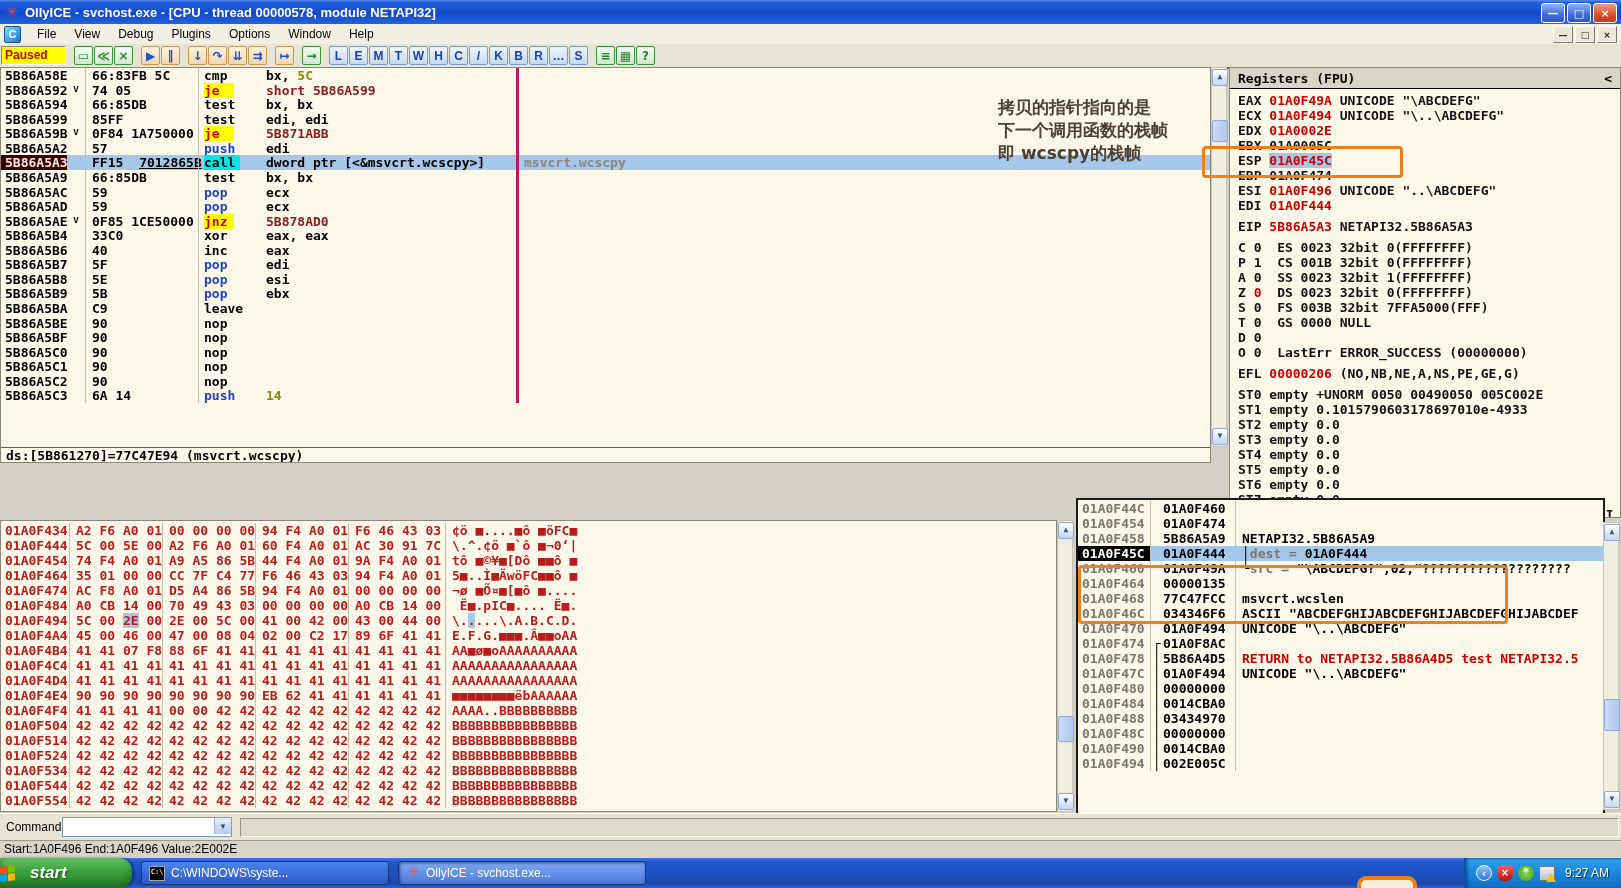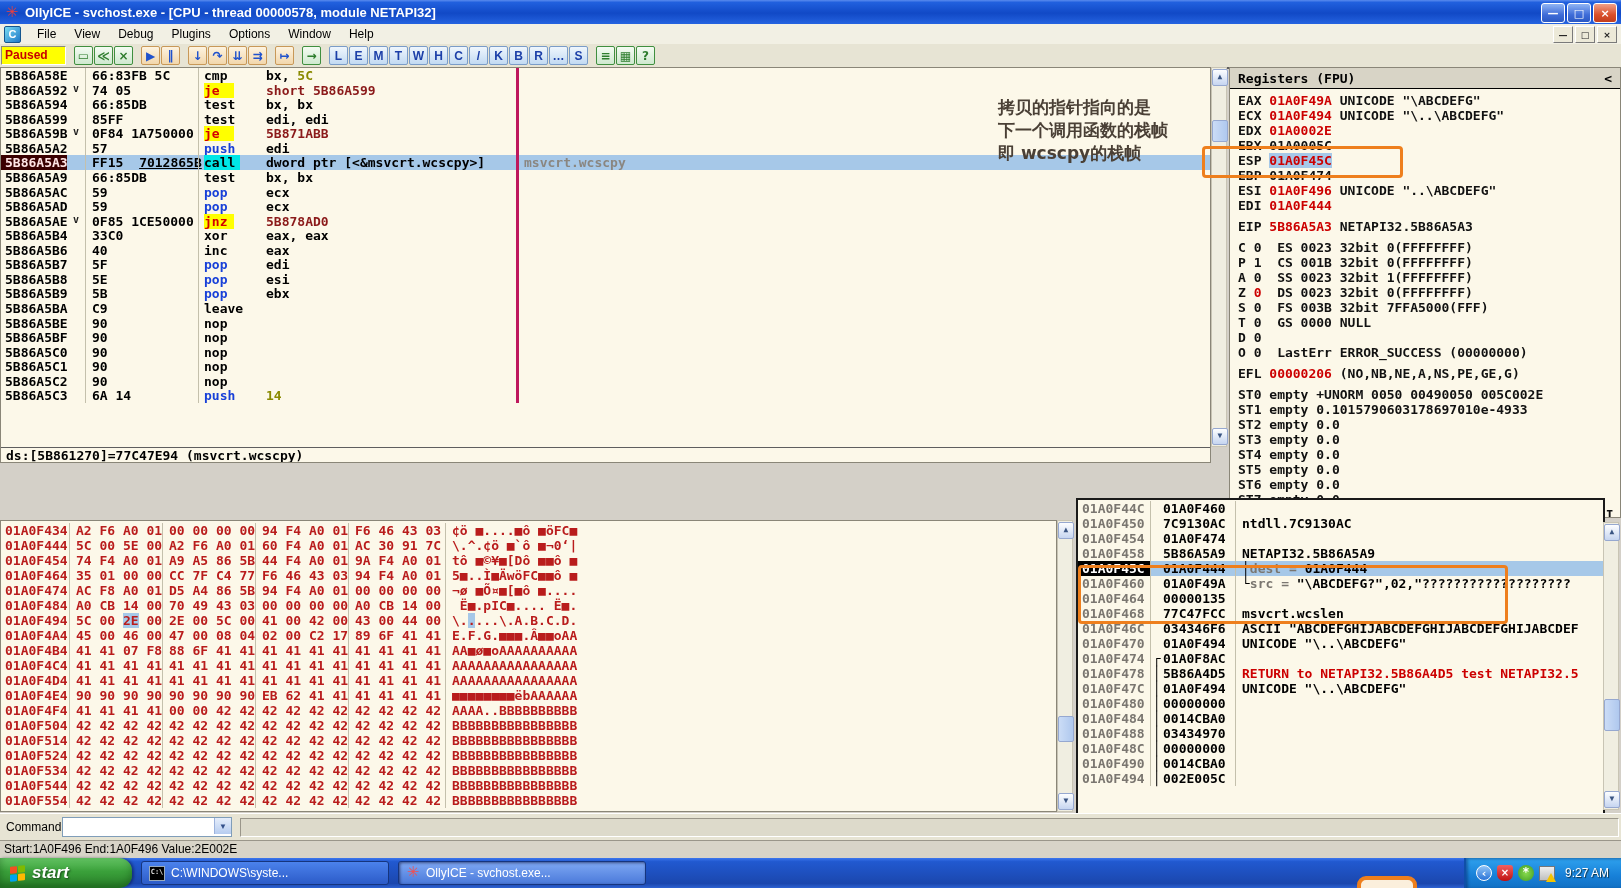--- a/index.html
+++ b/index.html
@@ -103,21 +103,21 @@
   .cmd-panel{margin-left:8px;flex:1;height:17px;margin-right:2px;background:#DDDACB;
     border:1px solid;border-color:#9A968A #FFF #FFF #9A968A;}
   .statusbar{position:absolute;left:0;top:840px;width:1621px;height:18px;background:#D8D4C8;
     border-top:1px solid #9A968A;font:12px "Liberation Sans",sans-serif;line-height:17px;padding-left:4px;color:#000;box-sizing:border-box;}
   
   .taskbar{position:absolute;left:0;top:858px;width:1621px;height:30px;
     background:linear-gradient(180deg,#3C77EE 0%,#2159D0 12%,#1B47AE 85%,#2E62D2 100%);display:flex;align-items:center;}
   .startbtn{width:132px;height:30px;border-radius:0 13px 13px 0;
     background:linear-gradient(180deg,#64C564 0%,#3AA03A 45%,#2E8A2E 90%);
     box-shadow:inset 0 -4px 8px rgba(0,40,0,.35), 2px 0 3px rgba(0,0,30,.4);
-    display:flex;align-items:center;gap:7px;padding-left:10px;box-sizing:border-box;
+    display:flex;align-items:center;gap:15px;box-sizing:border-box;
     color:#fff;font:bold italic 17px "Liberation Sans",sans-serif;text-shadow:1px 1px 2px #1a4a1a;}
   .winlogo{display:grid;grid-template-columns:7px 7px;grid-template-rows:7px 7px;gap:1px;transform:skewY(-6deg);}
   .winlogo span{border-radius:1px;}
   .task{margin-left:9px;width:248px;height:24px;border-radius:3px;border:1px solid #16357E;
     background:linear-gradient(#4B82EC,#2C5BC8);color:#fff;font:12px "Liberation Sans",sans-serif;
     display:flex;align-items:center;gap:6px;padding:0 7px;box-sizing:border-box;white-space:nowrap;overflow:hidden;}
   .task.active{background:linear-gradient(#7FA9F4,#4A79DA);box-shadow:inset 1px 1px 3px rgba(0,0,40,.55);}
   .ticon-console{width:14px;height:13px;background:#000;border:1px solid #9ab;flex:none;
     color:#ddd;font:bold 7px "DejaVu Sans Mono",monospace;line-height:11px;text-align:center;}
   .ticon-olly{width:14px;height:14px;color:#F05050;font:bold 15px "DejaVu Sans",sans-serif;line-height:13px;text-align:center;flex:none;}
@@ -299,21 +299,20 @@
 </div>
 <div class="vscroll" style="left:1057px;top:520px;height:292px;">
   <div class="sarr" style="top:1px;">▲</div>
   <div class="sthumb" style="top:195px;height:24px;"></div>
   <div class="sarr" style="bottom:1px;">▼</div>
 </div>
 
 <div class="pane stack">
   <div id="stack-rows">
       <div class="srow"><span class="sa">01A0F44C</span><span class="sp">&nbsp;</span><span class="sv">01A0F460</span><span class="sc"></span></div>
-      <div class="srow"><span class="sa">01A0F450</span><span class="sp">&nbsp;</span><span class="sv">7C9130AC</span><span class="sc"><span class="sc-k">ntdll.7C9130AC</span></span></div>
       <div class="srow"><span class="sa">01A0F454</span><span class="sp">&nbsp;</span><span class="sv">01A0F474</span><span class="sc"></span></div>
       <div class="srow"><span class="sa">01A0F458</span><span class="sp">&nbsp;</span><span class="sv">5B86A5A9</span><span class="sc"><span class="sc-k">NETAPI32.5B86A5A9</span></span></div>
       <div class="srow ssel"><span class="sa sasel">01A0F45C</span><span class="sp">&nbsp;</span><span class="sv">01A0F444</span><span class="sc"><span class="sc-k">│</span><span class="sc-g">dest = </span><span class="sc-k">01A0F444</span></span></div>
       <div class="srow"><span class="sa">01A0F460</span><span class="sp">&nbsp;</span><span class="sv">01A0F49A</span><span class="sc"><span class="sc-k">└</span><span class="sc-g">src = </span><span class="sc-k">"\ABCDEFG?",02,"???????????????????</span></span></div>
       <div class="srow"><span class="sa">01A0F464</span><span class="sp">&nbsp;</span><span class="sv">00000135</span><span class="sc"></span></div>
       <div class="srow"><span class="sa">01A0F468</span><span class="sp">&nbsp;</span><span class="sv">77C47FCC</span><span class="sc"><span class="sc-k">msvcrt.wcslen</span></span></div>
       <div class="srow"><span class="sa">01A0F46C</span><span class="sp">&nbsp;</span><span class="sv">034346F6</span><span class="sc"><span class="sc-k">ASCII "ABCDEFGHIJABCDEFGHIJABCDEFGHIJABCDEF</span></span></div>
       <div class="srow"><span class="sa">01A0F470</span><span class="sp">&nbsp;</span><span class="sv">01A0F494</span><span class="sc"><span class="sc-k">UNICODE "\..\ABCDEFG"</span></span></div>
       <div class="srow"><span class="sa">01A0F474</span><span class="sp">┌</span><span class="sv">01A0F8AC</span><span class="sc"></span></div>
       <div class="srow"><span class="sa">01A0F478</span><span class="sp">│</span><span class="sv">5B86A4D5</span><span class="sc"><span class="sc-r">RETURN to NETAPI32.5B86A4D5 test NETAPI32.5</span></span></div>

